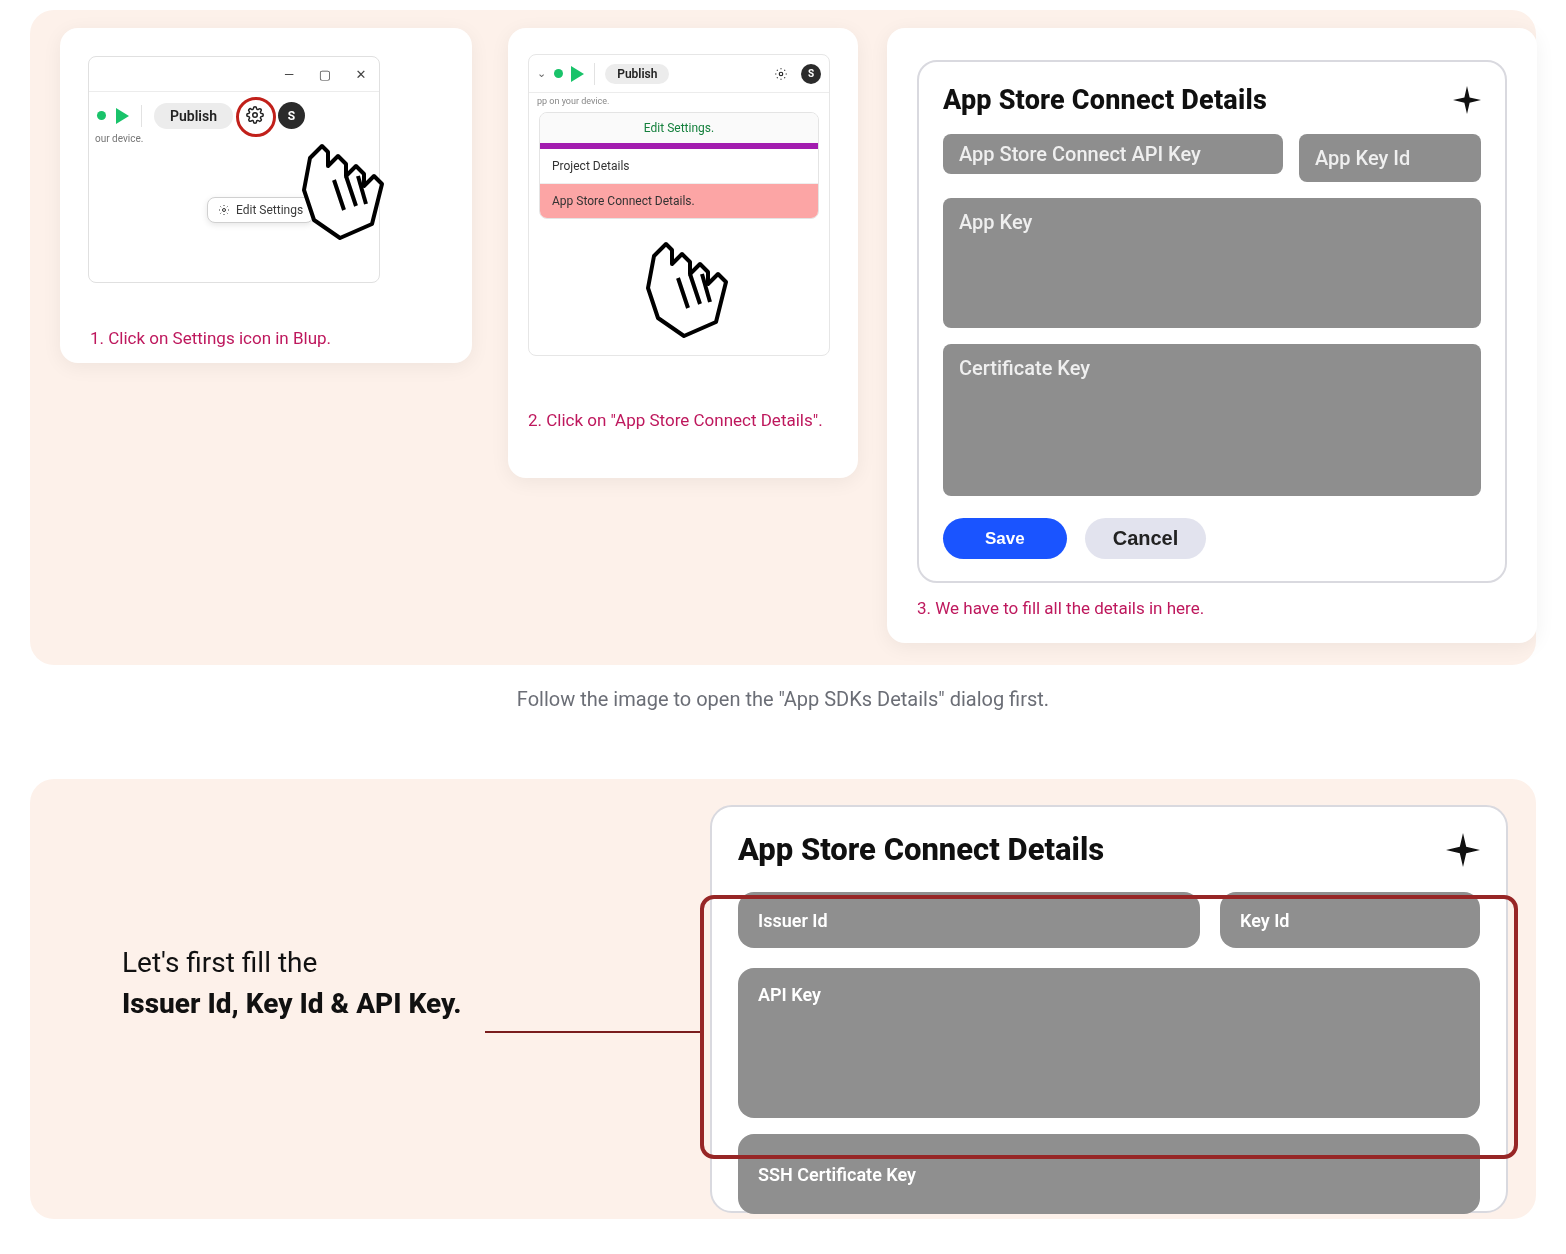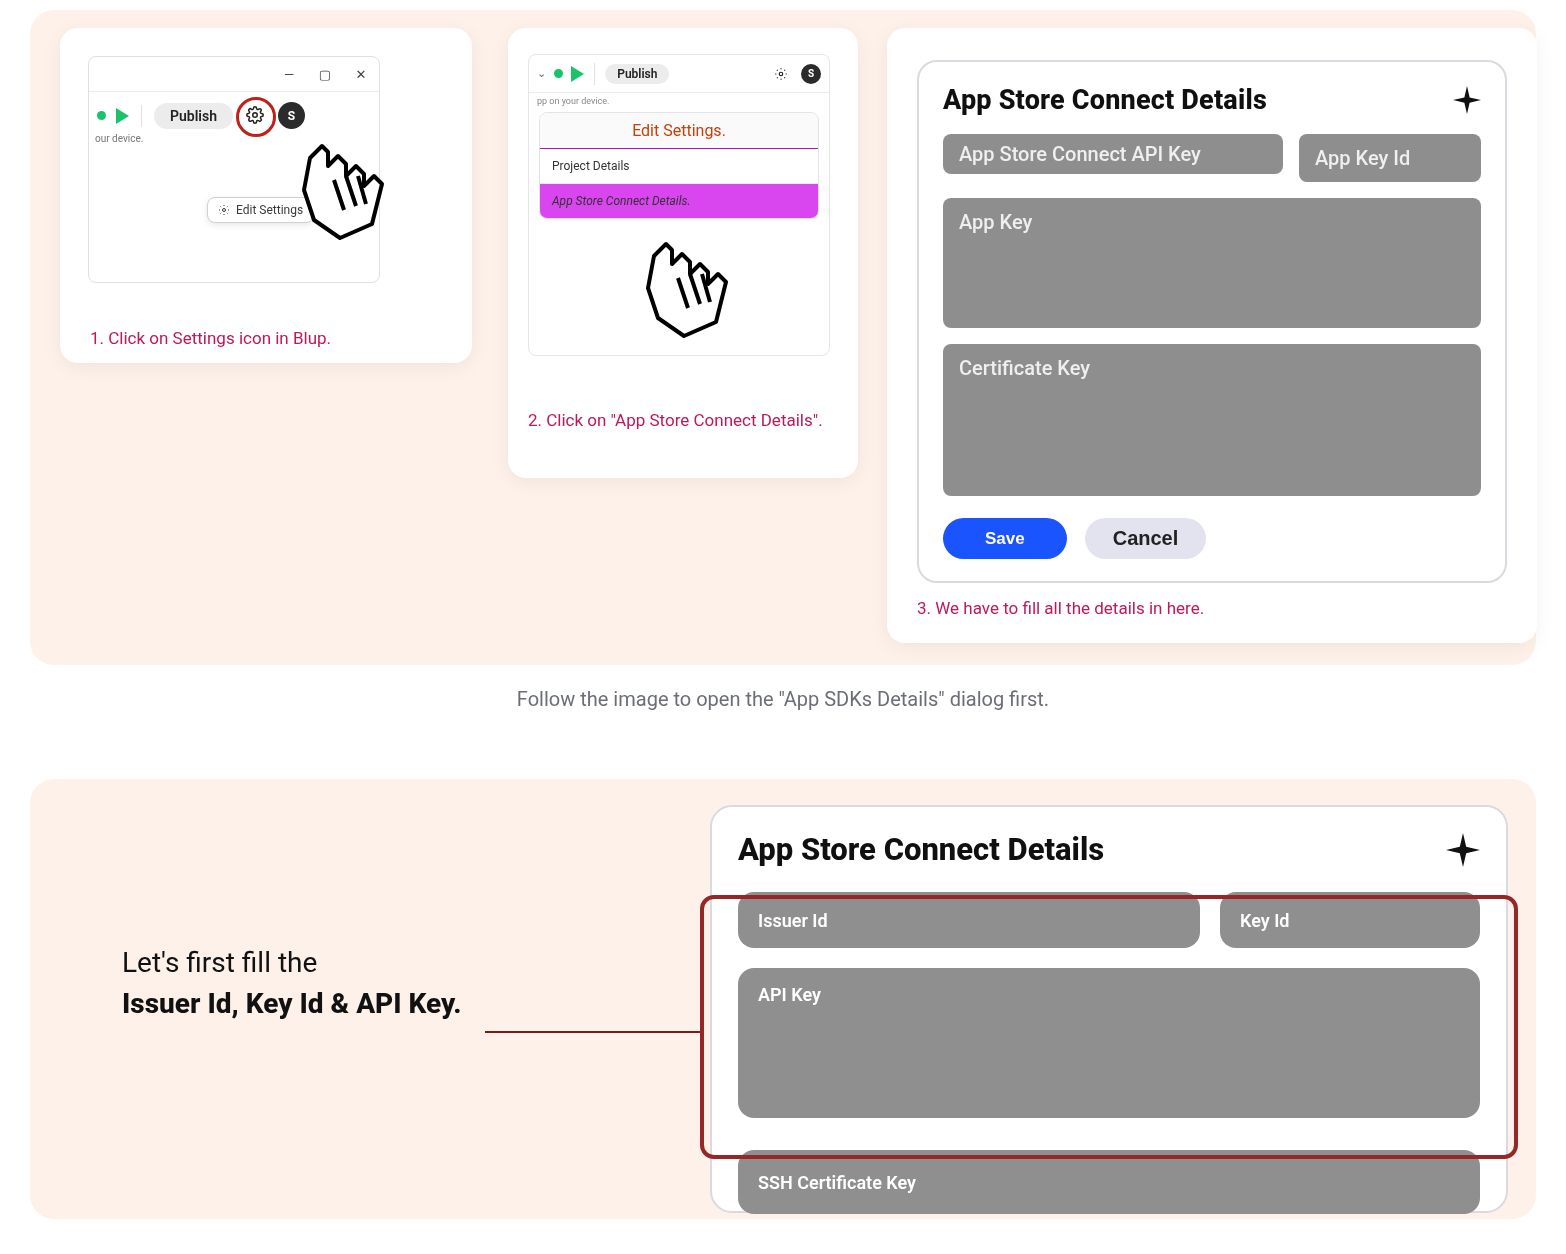--- a/index.html
+++ b/index.html
@@ -91,24 +91,24 @@
     position:absolute;left:20px;top:26px;width:300px;height:300px;
     border:1px solid #e6e6e6;border-radius:8px;background:#fff;
   }
   .toolbar2{display:flex;align-items:center;gap:8px;padding:6px 8px;border-bottom:1px solid #ececec;}
   .chev{font-size:11px;color:#666;}
   .publish-mini{background:#ececec;border-radius:12px;padding:3px 12px;font-size:12px;font-weight:600;color:#222;}
   .device-hint2{font-size:9px;color:#888;padding:3px 8px 0 8px;}
   .settings-drop{
     margin:6px 10px; border:1px solid #e4e4e4;border-radius:8px;overflow:hidden;
   }
-  .drop-head{font-size:16px;color:#c2410c;text-align:center;padding:8px 0;background:#fafafa;border-bottom:1px solid #a21caf;}
+  .drop-head{font-size:12px;color:#15803d;text-align:center;padding:8px 0;background:#fafafa;border-bottom:6px solid #a21caf;}
   .drop-item{font-size:12px;color:#333;padding:10px 12px;border-bottom:1px solid #eee;background:#fff;cursor:pointer;}
   .drop-item:last-child{border-bottom:none;}
-  .drop-item.active{background:#d946ef;font-style:italic;}
+  .drop-item.active{background:#fca5a5;}
 
   
   .panel-3{
     position:absolute;
     left:857px;top:18px;
     width:650px;height:615px;
     background:#fff;
     border-radius:18px;
     box-shadow:0 4px 20px rgba(0,0,0,.06);
   }
@@ -165,21 +165,21 @@
   .red-frame{
     position:absolute; left:-12px; right:-12px; top:88px; height:256px;
     border:4px solid var(--deep-red); border-radius:14px;
     pointer-events:none;
   }
   .row2-top{display:flex;gap:20px;margin-top:24px;}
   .f2{background:var(--grey-fill2);border-radius:16px;color:#fff;font-size:18px;font-weight:600;}
   .f2-issuer{flex:1;height:56px;display:flex;align-items:center;padding:0 20px;}
   .f2-keyid{width:220px;height:56px;display:flex;align-items:center;padding:0 20px;}
   .f2-api{margin-top:20px;height:118px;padding:16px 20px;}
-  .f2-ssh{margin-top:32px;height:56px;display:flex;align-items:center;padding:4px 20px;}
+  .f2-ssh{margin-top:16px;height:56px;display:flex;align-items:center;padding:12px 20px;}
 
   
   svg{display:block;}
 </style>
 </head>
 <body>
 
 <div class="page">
 
   <div class="top-strip">

